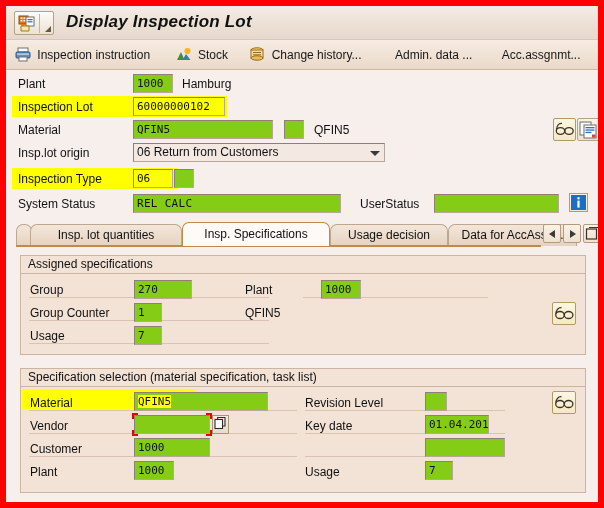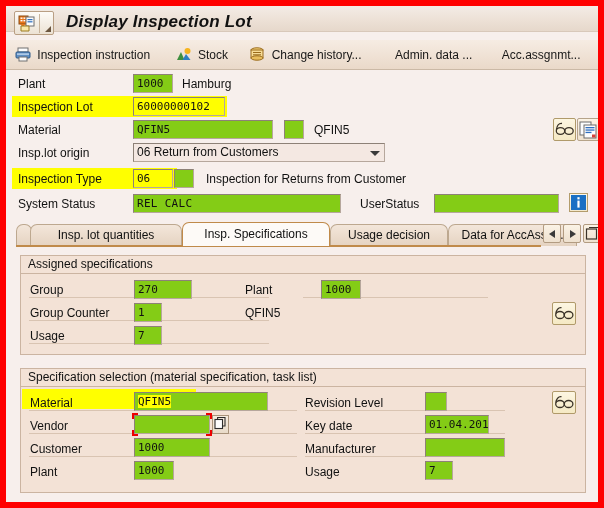--- a/index.html
+++ b/index.html
@@ -16,21 +16,21 @@
     position: absolute;
     left: 6px; top: 6px;
     width: 592px; height: 496px;
     background: #f7efec;
     overflow: hidden;
   }
 
   
   #titlebar {
     position: absolute; left: 0; top: 0;
-    width: 592px; height: 26px;
+    width: 592px; height: 34px;
     background: linear-gradient(to bottom, #f4ece6 0%, #ece0d5 60%, #e6d8cb 100%);
     border-bottom: 1px solid #d8c8ba;
   }
   #title-icon {
     position: absolute; left: 8px; top: 5px;
     width: 40px; height: 24px;
     background: linear-gradient(to bottom,#fdfbf7,#ece2d4);
     border: 1px solid #b99f84;
     border-radius: 2px;
   }
@@ -347,21 +347,20 @@
 
     <div class="lbl" style="left:12px; top:74px;">Insp.lot origin</div>
     <div class="ddl" style="left:127px; top:73px; width:252px;">
       <span>06 Return from Customers</span>
       <span class="ddl-arrow"></span>
     </div>
 
     <div class="lbl" style="left:12px; top:100px;">Inspection Type</div>
     <div class="fld mono hl" style="left:127px; top:99px; width:40px;">06</div>
     <div class="fld" style="left:168px; top:99px; width:20px;"></div>
-    <div class="stat" style="left:200px; top:100px;">Inspection for Returns from Customer</div>
 
     <div class="lbl" style="left:12px; top:125px;">System Status</div>
     <div class="fld mono" style="left:127px; top:124px; width:208px; letter-spacing:.3px;">REL   CALC</div>
     <div class="lbl" style="left:354px; top:125px;">UserStatus</div>
     <div class="fld mono" style="left:428px; top:124px; width:125px;"></div>
     <div id="info-btn" style="left:563px; top:123px;">
       <svg viewBox="0 0 17 17" width="17" height="17">
         <rect x="1" y="1" width="15" height="15" fill="#1a6fc4"></rect>
         <rect x="7.4" y="3.2" width="2.2" height="2.2" fill="#fff"></rect>
         <rect x="7.4" y="6.6" width="2.2" height="7" fill="#fff"></rect>
@@ -469,21 +468,20 @@
         <svg viewBox="0 0 15 17" width="15" height="17">
           <rect x="2" y="3.5" width="7.5" height="9" fill="#fdfdfd" stroke="#2d2d2d" stroke-width="1.1"></rect>
           <path d="M4.6 3.5 L4.6 1.5 L12 1.5 L12 10 L9.5 10" fill="none" stroke="#2d2d2d" stroke-width="1.1"></path>
         </svg>
       </div>
       <div class="lbl" style="left:284px; top:48px;">Key date</div>
       <div class="fld mono" style="left:404px; top:46px; width:64px;">01.04.2018</div>
 
       <div class="lbl" style="left:9px; top:71px;">Customer</div>
       <div class="fld mono" style="left:113px; top:69px; width:76px;">1000</div>
-      <div class="lbl" style="left:284px; top:71px;">Manufacturer</div>
       <div class="fld mono" style="left:404px; top:69px; width:80px;"></div>
 
       <div class="lbl" style="left:9px; top:94px;">Plant</div>
       <div class="fld mono" style="left:113px; top:92px; width:40px;">1000</div>
       <div class="lbl" style="left:284px; top:94px;">Usage</div>
       <div class="fld mono" style="left:404px; top:92px; width:28px;">7</div>
     </div>
 
   </div>
 </div>

